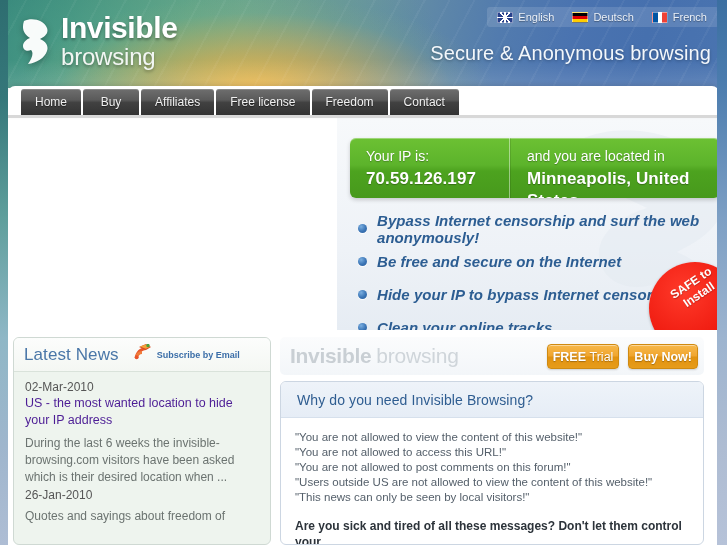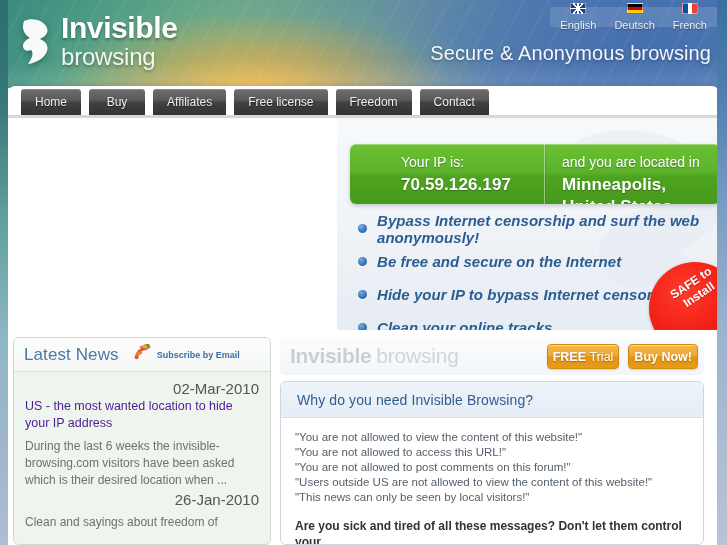--- a/index.html
+++ b/index.html
@@ -64,21 +64,21 @@
   }
 
   
   #langbar {
     position: absolute; right: 8px; top: 7px; height: 20px;
     display: flex; align-items: center; gap: 18px;
     padding: 0 12px 0 10px;
     background: rgba(255,255,255,.13);
     border-radius: 3px;
   }
-  #langbar .lang { display: flex; align-items: center; gap: 5px; cursor: pointer; flex-direction: column; }
+  #langbar .lang { display: flex; align-items: center; gap: 5px; cursor: pointer; }
   #langbar .lang .flag {
     width: 16px; height: 11px; display: block; border: 1px solid rgba(255,255,255,.45);
   }
   #langbar .lang .lbl {
     font-size: 11px; color: #e9eff7; text-shadow: 0 1px 1px rgba(0,0,0,.35);
   }
   .flag-uk {
     background:
       linear-gradient(to bottom, transparent 42%, #fff 42%, #fff 58%, transparent 58%),
       linear-gradient(to right, transparent 40%, #fff 40%, #fff 60%, transparent 60%),
@@ -97,21 +97,21 @@
   }
 
   
   #navwrap {
     position: absolute; left: 8px; top: 86px; width: 711px; height: 32px;
     background: #ffffff; border-top-left-radius: 7px; border-top-right-radius: 7px;
     box-shadow: 0 -2px 4px rgba(0,0,0,.10);
     z-index: 12;
   }
   #nav {
-    position: absolute; left: 13px; top: 3px; display: flex; gap: 8px;
+    position: absolute; left: 13px; top: 3px; display: flex; gap: 2px;
   }
   #nav .tab {
     height: 26px; line-height: 26px; padding: 0 14px; min-width: 56px;
     text-align: center; cursor: pointer;
     font-size: 12px; color: #f0f0f0;
     background: linear-gradient(180deg,#6e6e6e 0%,#5a5a5a 42%,#414141 52%,#333333 100%);
     border-top-left-radius: 3px; border-top-right-radius: 3px;
     text-shadow: 0 1px 1px rgba(0,0,0,.5);
     box-shadow: inset 0 1px 0 rgba(255,255,255,.18);
   }
@@ -130,26 +130,25 @@
     background: linear-gradient(180deg,#f7f9fb 0%,#eef2f7 62%,#e6ecf3 100%);
     overflow: hidden;
   }
   
   #heroPanel .wm {
     position: absolute; right: -26px; top: 6px; opacity: .42;
   }
 
   
   #ipbar {
-    position: absolute; left: 342px; top: 26px; width: 370px; height: 60px;
+    position: absolute; left: 342px; top: 20px; width: 370px; height: 60px;
     display: flex; z-index: 10;
     border-radius: 6px; overflow: hidden;
     background: linear-gradient(180deg,#6cc133 0%,#5cb32b 45%,#4da31f 55%,#47991c 100%);
     box-shadow: 0 2px 4px rgba(0,0,0,.18), inset 0 1px 0 rgba(255,255,255,.35);
-    padding-left: 35px;
   }
   #ipbar .cell { padding: 9px 14px 0 16px; }
   #ipbar .cell.a { width: 160px; border-right: 1px solid rgba(255,255,255,.45); }
   #ipbar .cell.b { flex: 1; border-left: 1px solid rgba(0,0,0,.10); }
   #ipbar .small {
     font-size: 14px; color: #ffffff; display: block; line-height: 18px;
     text-shadow: 0 1px 1px rgba(0,0,0,.28);
   }
   #ipbar .big {
     font-size: 17px; font-weight: bold; color: #ffffff; display: block;
@@ -197,21 +196,21 @@
   #news .nhead {
     height: 34px; background: linear-gradient(180deg,#fcfdfc 0%,#f4f7f3 100%);
     border-bottom: 1px solid #d9e2da;
     display: flex; align-items: center; padding: 0 10px;
   }
   #news .ntitle { font-size: 17px; color: #4a77a8; letter-spacing: .1px; }
   #news .subscribe { margin-left: 14px; display: flex; align-items: center; gap: 5px; cursor: pointer; }
   #news .subscribe .stxt { font-size: 9px; font-weight: bold; color: #3b6ea8; }
   #news .nbody { padding: 6px 11px 0 11px; }
   #news .ndate {
-    font-size: 15px; color: #555; text-align: right; margin-top: 2px; margin-bottom: 1px;
+    font-size: 12px; color: #555; text-align: left; margin-top: 2px; margin-bottom: 1px;
   }
   #news .nlink {
     font-size: 12.5px; color: #4c1d95; line-height: 17px;
     display: block; cursor: pointer;
   }
   #news .nsum {
     font-size: 12px; color: #6b7370; line-height: 17px; margin-top: 6px;
   }
 
   
@@ -382,21 +381,21 @@
         </span>
       </div>
       <div class="nbody">
         <div>
           <div class="ndate">02-Mar-2010</div>
           <a class="nlink">US - the most wanted location to hide your IP address</a>
           <div class="nsum">During the last 6 weeks the invisible-browsing.com visitors have been asked which is their desired location when ...</div>
         </div>
         <div>
           <div class="ndate">26-Jan-2010</div>
-          <div class="nsum">Clean and sayings about freedom of</div>
+          <div class="nsum">Quotes and sayings about freedom of</div>
         </div>
       </div>
     </div>
 
     <div id="right">
       <div id="rbrand">
         <span class="bw1">Invisible</span>
         <span class="bw2">browsing</span>
         <span class="btns">
           <span class="obtn"><b>FREE</b>&nbsp;<span class="light">Trial</span></span>

